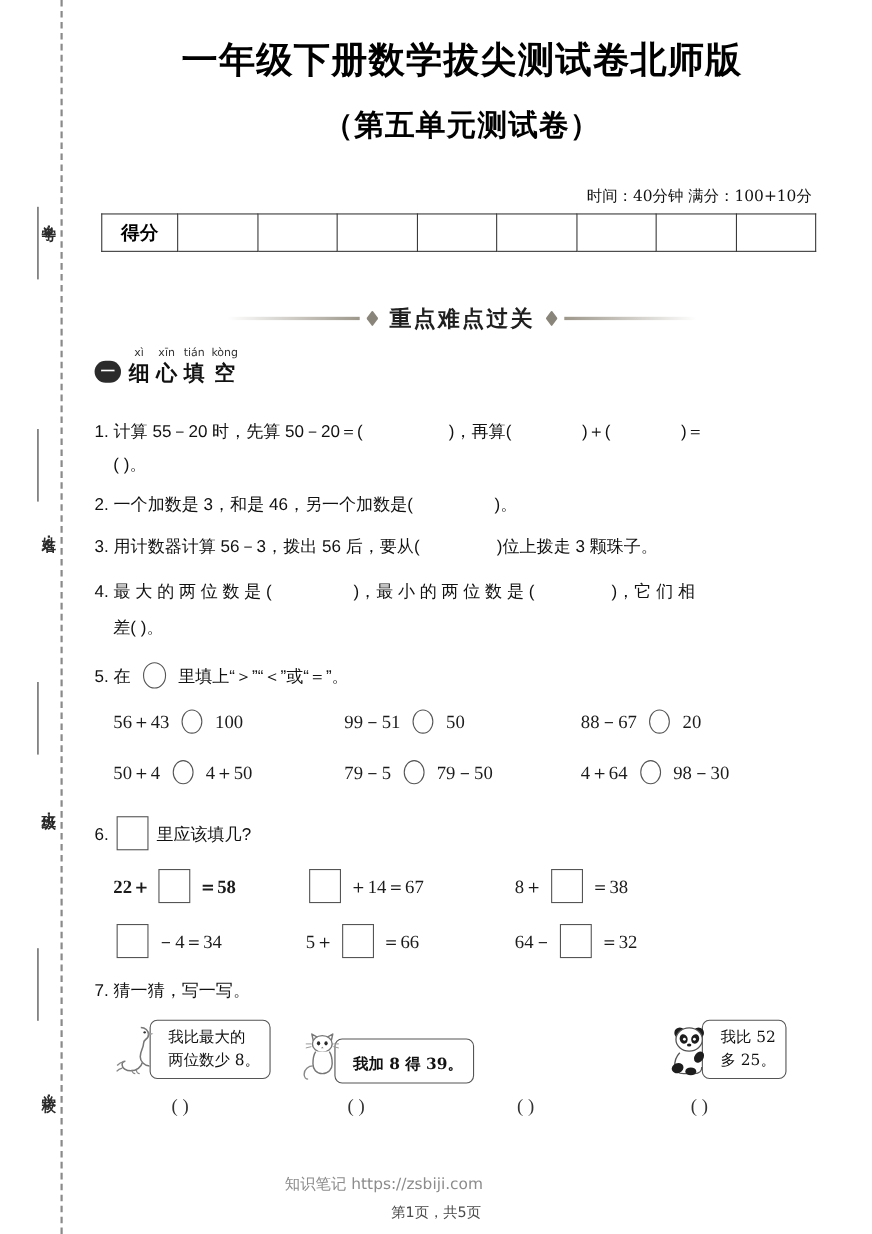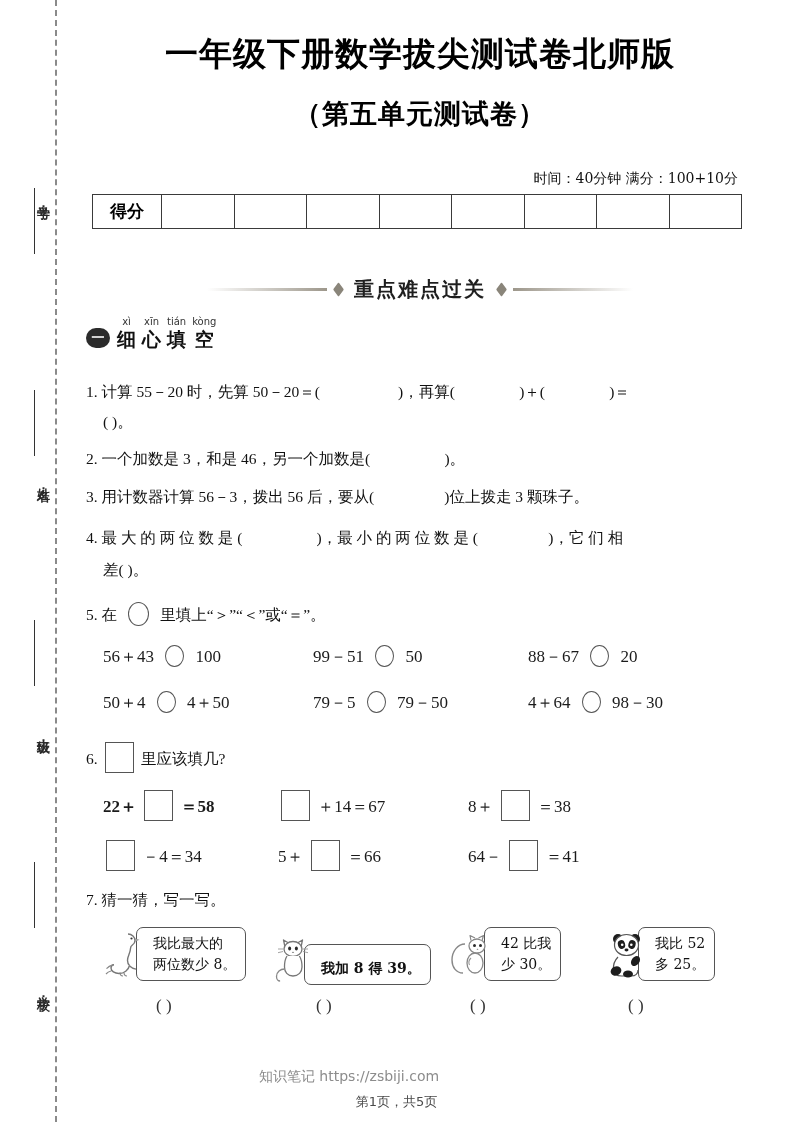--- a/index.html
+++ b/index.html
@@ -199,21 +199,21 @@
 
   
   .q {
     position: absolute;
     font-family: "Liberation Serif", serif;
     font-size: 16.5px;
     color: #111;
     white-space: nowrap;
   }
   .q-indent { position: absolute; font-family: "Liberation Serif", serif; font-size: 16.5px; color: #111; white-space: nowrap; }
-  .cjk { font-family: Liberation Serif, serif; font-size: 15.5px; }
+  .cjk { font-family: Liberation Sans, sans-serif; font-size: 15.5px; }
 
   
   .op-circle {
     display: inline-block;
     width: 19px;
     height: 22px;
     border: 1.3px solid #555;
     border-radius: 50%;
     vertical-align: -6px;
     margin: 0 7px;
@@ -472,21 +472,21 @@
   <span>－4＝34</span>
 </div>
 <div class="row-expr" style="left:278px; top:840px;">
   <span>5＋</span>
   <span class="op-box"></span>
   <span>＝66</span>
 </div>
 <div class="row-expr" style="left:468px; top:840px;">
   <span>64－</span>
   <span class="op-box"></span>
-  <span>＝41</span>
+  <span>＝32</span>
 </div>
 
 <div class="q cjk" style="left:86px; top:890px;">7. 猜一猜，写一写。</div>
 
 <div class="bubble-row">
 
   <div class="bubble-unit" style="left:10px; top:0;">
     <span class="animal">
       <svg viewBox="0 0 44 56" width="44" height="56">
         <path d="M26 9c4 0 7 3 7 6.5 0 2-1 3.5-2.6 4.5-1.2.8-1.9 2-1.9 3.6 0 4-3 7-3 12 0 4.5 3.6 8 8.5 8.5" fill="#fff" stroke="#777" stroke-width="1.4"></path>
@@ -514,38 +514,20 @@
         <ellipse cx="26.4" cy="19.5" rx="1.5" ry="1.9" fill="#2a2a2a"></ellipse>
         <path d="M23 22.5l-1.2 1.4h2.4z" fill="#777"></path>
         <path d="M13 20h-5M13 22.5l-5 1.2M33 20h5M33 22.5l5 1.2" stroke="#999" stroke-width=".9"></path>
       </svg>
     </span>
     <span class="bubble" style="padding-top:13px;font-weight:bold;">
       <span class="ln">我加 8 得 39。</span>
     </span>
   </div>
 
-  <div class="bubble-unit" style="left:358px; top:0;">
-    <span class="animal">
-      <svg viewBox="0 0 44 56" width="44" height="56">
-        <path d="M13 48c-7 0-11-6-11-13 0-9 6-16 13-16" fill="#fff" stroke="#888" stroke-width="1.4"></path>
-        <ellipse cx="25" cy="38" rx="8" ry="10" fill="#fff" stroke="#888" stroke-width="1.3"></ellipse>
-        <ellipse cx="27" cy="21" rx="8" ry="7" fill="#fff" stroke="#888" stroke-width="1.3"></ellipse>
-        <path d="M21 15.5l-1-5 5 2.5M32 15.5l1.5-5-5 2.5" fill="#fff" stroke="#888" stroke-width="1.2" stroke-linejoin="round"></path>
-        <circle cx="24.5" cy="20.5" r="1.5" fill="#2a2a2a"></circle>
-        <circle cx="30.5" cy="20.5" r="1.5" fill="#2a2a2a"></circle>
-        <path d="M27.5 23.5l-1 1.3h2z" fill="#777"></path>
-        <path d="M21 33c-2 2-2.5 5-1.5 7" stroke="#999" stroke-width="1.1" fill="none"></path>
-      </svg>
-    </span>
-    <span class="bubble">
-      <span class="ln">42 比我</span>
-      <span class="ln">少 30。</span>
-    </span>
-  </div>
 
   <div class="bubble-unit" style="left:512px; top:0;">
     <span class="animal">
       <svg viewBox="0 0 44 56" width="44" height="56">
         <ellipse cx="14" cy="14" rx="5" ry="5" fill="#1d1d1d"></ellipse>
         <ellipse cx="31" cy="14" rx="5" ry="5" fill="#1d1d1d"></ellipse>
         <ellipse cx="22.5" cy="20" rx="12" ry="10.5" fill="#fff" stroke="#555" stroke-width="1.2"></ellipse>
         <ellipse cx="17.5" cy="19.5" rx="3.6" ry="4.4" fill="#1d1d1d" transform="rotate(-16 17.5 19.5)"></ellipse>
         <ellipse cx="28" cy="19.5" rx="3.6" ry="4.4" fill="#1d1d1d" transform="rotate(16 28 19.5)"></ellipse>
         <circle cx="18.2" cy="19.8" r="1.3" fill="#fff"></circle>

